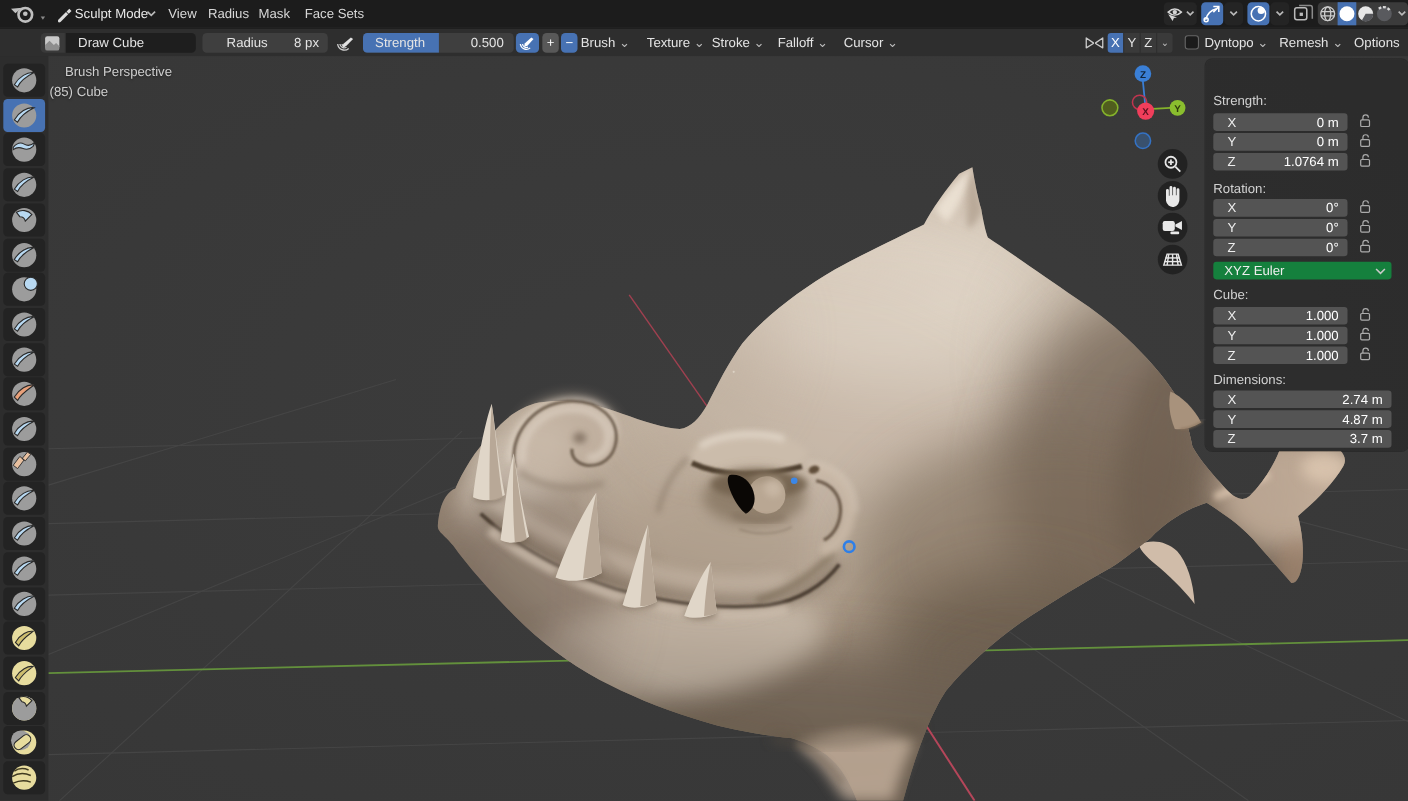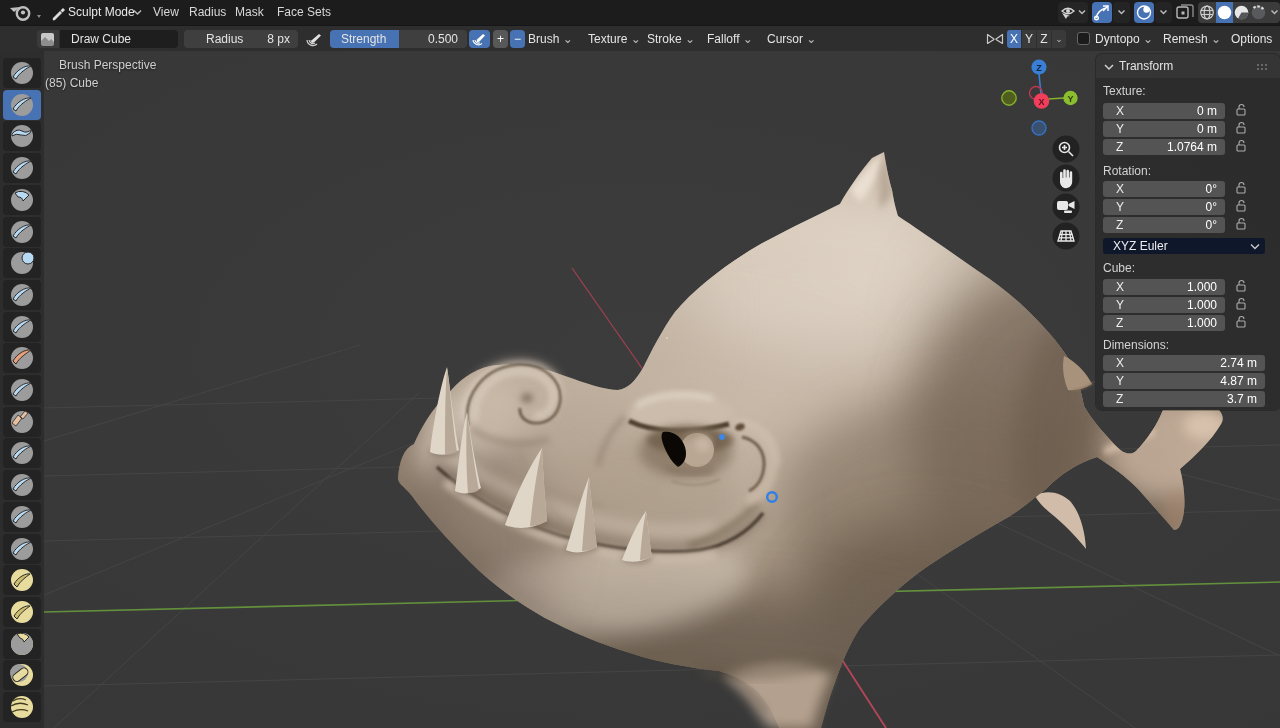--- a/index.html
+++ b/index.html
@@ -433,37 +433,21 @@
     <div class="tbtn" style="top: 641px;"><svg width="38" height="30">
         <circle cx="19" cy="15" r="11" fill="#e7dc9e"></circle>
         <path d="M10,9 q6,-4 13,-1 M8,14 q8,-5 17,-1 M9,20 q8,-4 16,-1" stroke="#403a20" stroke-width="1.3" fill="none"></path>
       </svg></div>
   </div>
 
 <div class="vptext" style="left:59px;top:58px">Brush Perspective</div>
 <div class="vptext" style="left:45px;top:76px">(85) Cube</div>
 
 <div class="panel">
-<div class="phead">
-      <svg width="10" height="10" style="position:absolute;left:8px;top:8px">
-        <path d="M1,3 l4,4 4,-4" stroke="#d0d0d0" fill="none" stroke-width="1.5"></path>
-      </svg>
-      <span style="position:absolute;left:23px">Transform</span>
-<svg width="16" height="8" style="position:absolute;right:8px;top:9px">
-        <g fill="#7a7a7a">
-          <circle cx="2" cy="2" r="1"></circle>
-          <circle cx="6" cy="2" r="1"></circle>
-          <circle cx="10" cy="2" r="1"></circle>
-          <circle cx="2" cy="6" r="1"></circle>
-          <circle cx="6" cy="6" r="1"></circle>
-          <circle cx="10" cy="6" r="1"></circle>
-        </g>
-      </svg>
-</div>
-<div class="plabel" style="top:30px">Texture:</div>
+<div class="plabel" style="top:30px">Strength:</div>
 <div class="prow" style="top:49px">
       <span class="ax">X</span>
       <span class="val">0 m</span>
     </div>
 <div class="prow" style="top:67px">
       <span class="ax">Y</span>
       <span class="val">0 m</span>
     </div>
 <div class="prow" style="top:85px">
       <span class="ax">Z</span>
@@ -475,21 +459,21 @@
       <span class="val">0°</span>
     </div>
 <div class="prow" style="top:145px">
       <span class="ax">Y</span>
       <span class="val">0°</span>
     </div>
 <div class="prow" style="top:163px">
       <span class="ax">Z</span>
       <span class="val">0°</span>
     </div>
-<div class="prow wide" style="top:184px;background:#0f172a">
+<div class="prow wide" style="top:184px;background:#15803d">
       <span style="position:absolute;left:10px">XYZ Euler</span>
 <svg width="10" height="16" style="position:absolute;right:5px;top:0">
         <path d="M1,6.5 l4,4 4,-4" stroke="#c9c9c9" fill="none" stroke-width="1.4"></path>
       </svg>
     </div>
 <div class="plabel" style="top:207px">Cube:</div>
 <div class="prow" style="top:225px">
       <span class="ax">X</span>
       <span class="val">1.000</span>
     </div>

